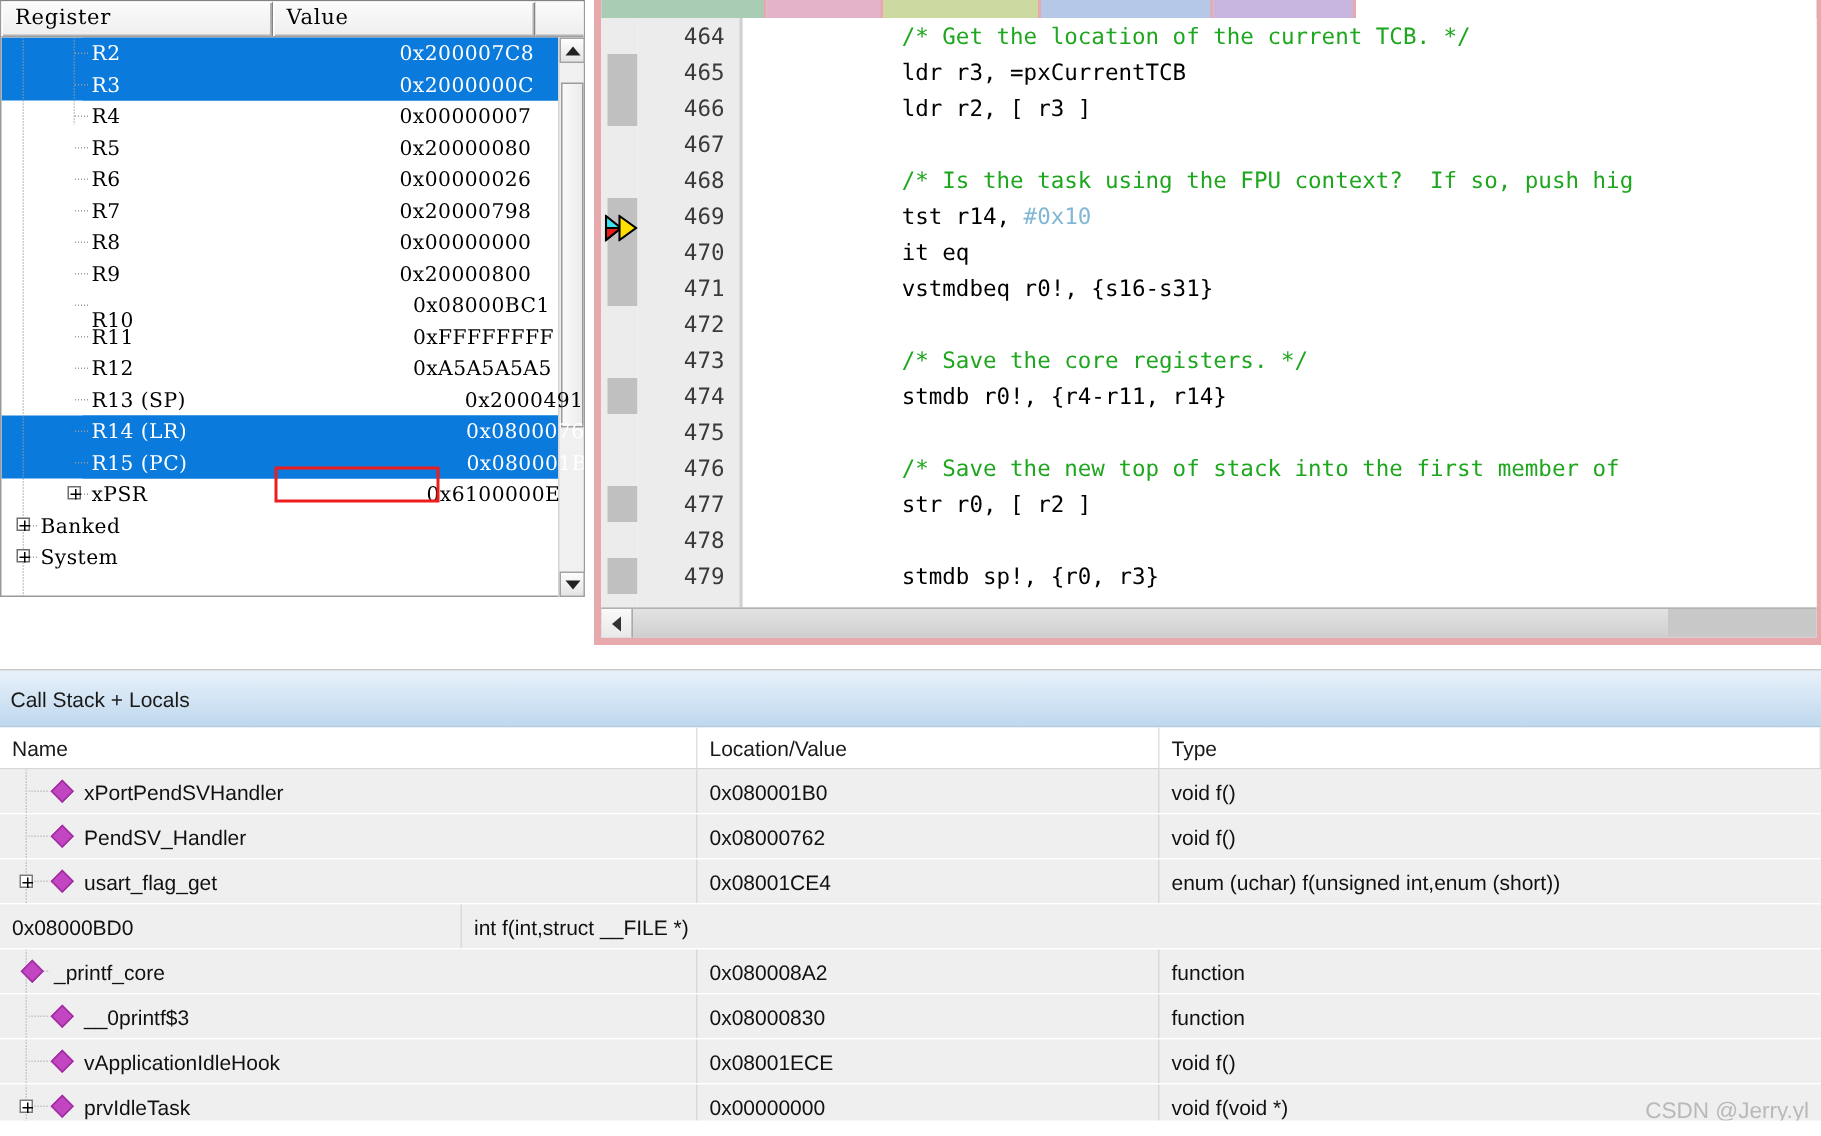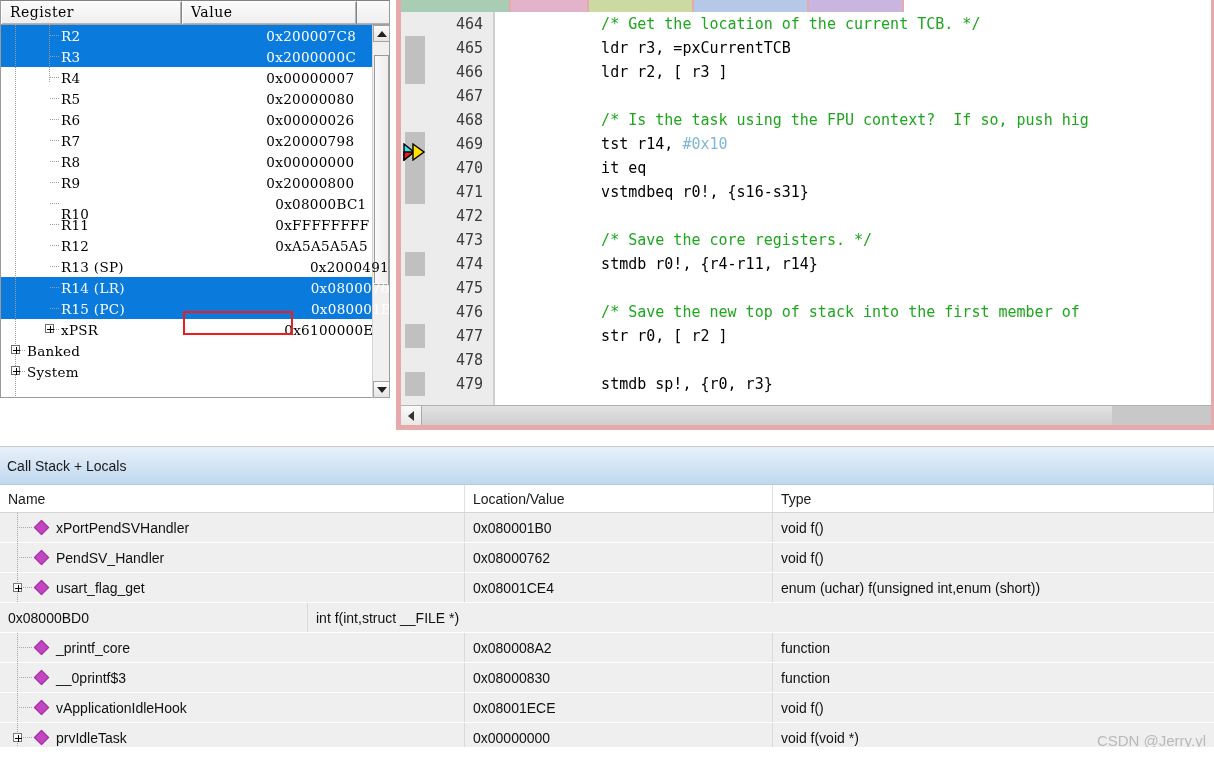--- a/index.html
+++ b/index.html
@@ -421,21 +421,21 @@
         <div class="cs-row">
           <div class="cs-c l">0x08000BD0</div>
           <div class="cs-c t">
             <span>int f(int,struct __FILE *)</span>
           </div>
         </div>
         <div class="cs-row">
           <div class="cs-c n">
             <div class="cs-dots"></div>
             <div class="cs-dash"></div>
-            <div class="namewrap" style="padding-left: 36px;">
+            <div class="namewrap" style="padding-left: 16px;">
               <span class="diamond"></span>
               <span>_printf_core</span>
             </div>
           </div>
           <div class="cs-c l">0x080008A2</div>
           <div class="cs-c t">
             <span>function</span>
           </div>
         </div>
         <div class="cs-row">

